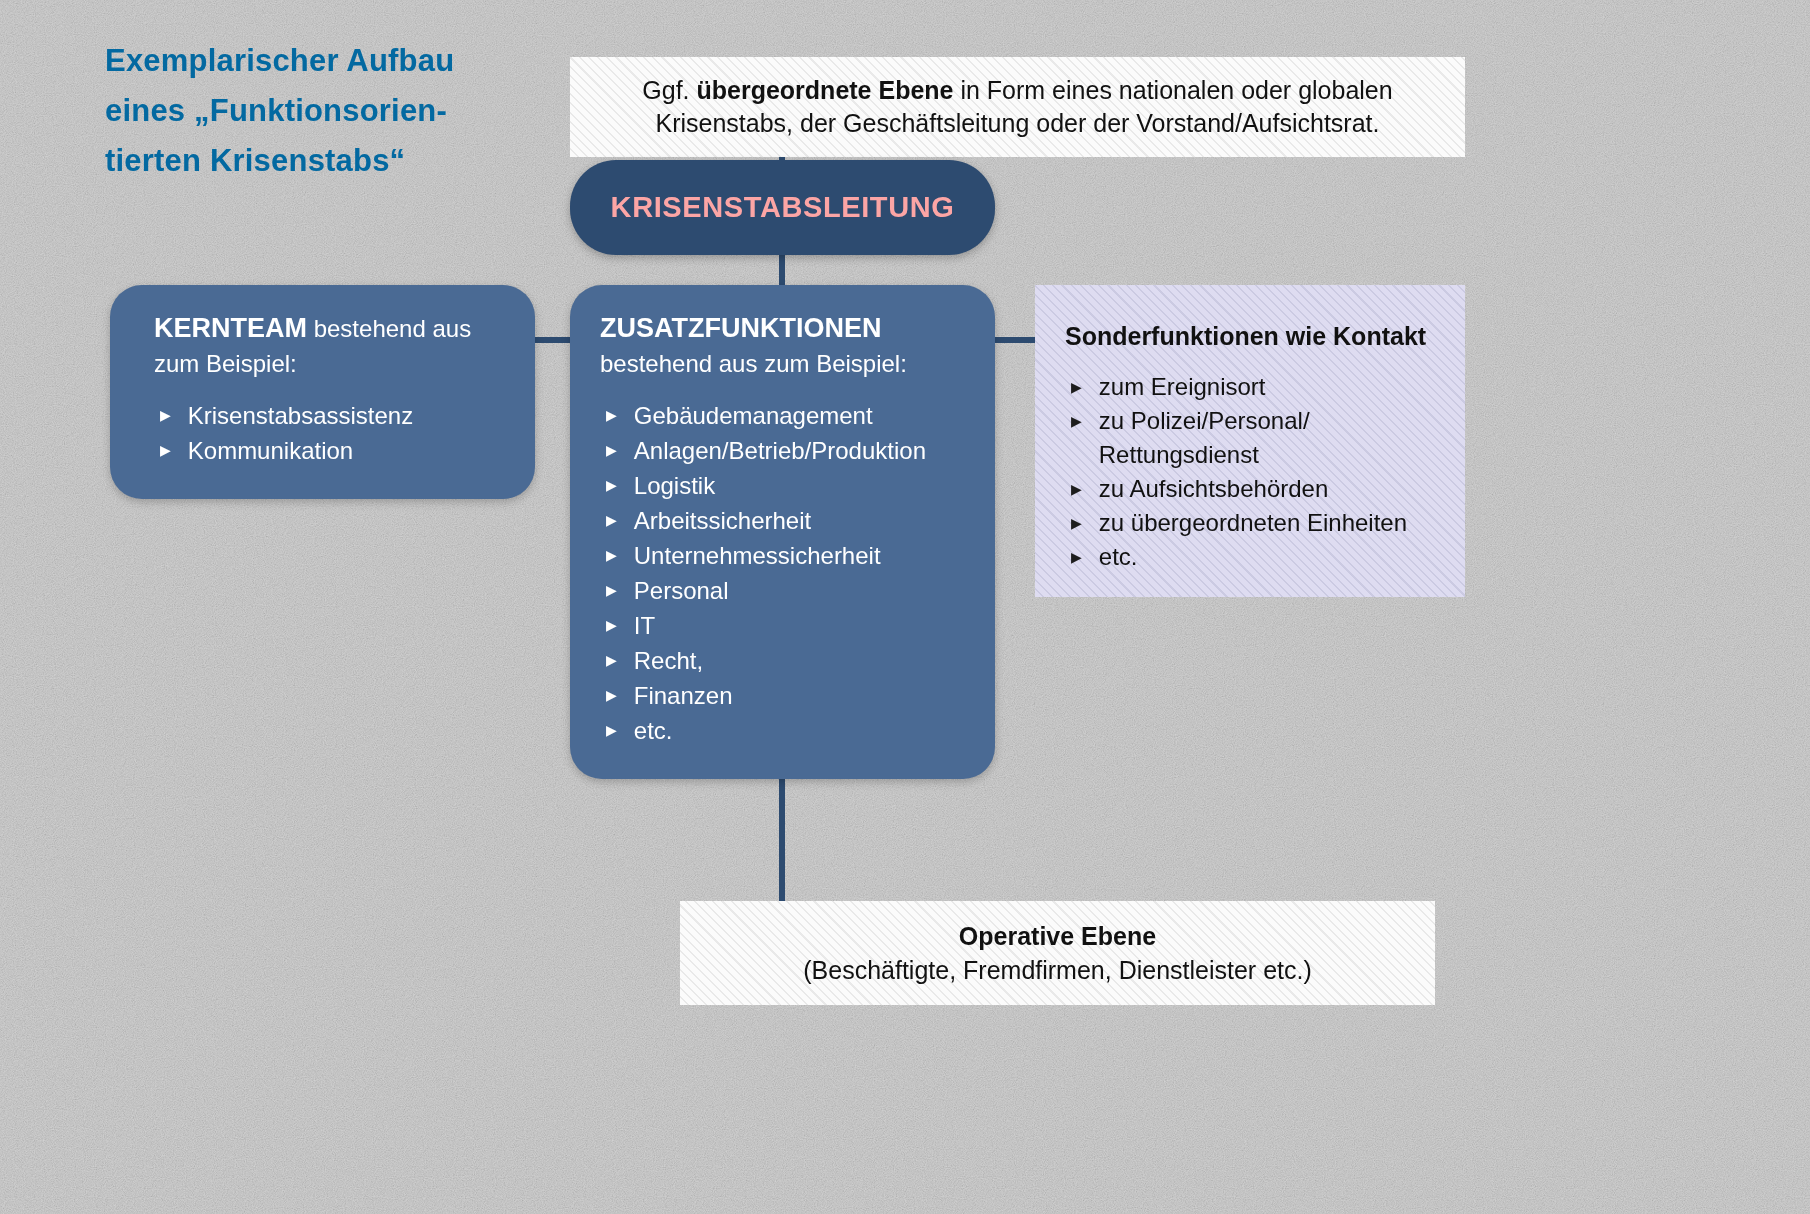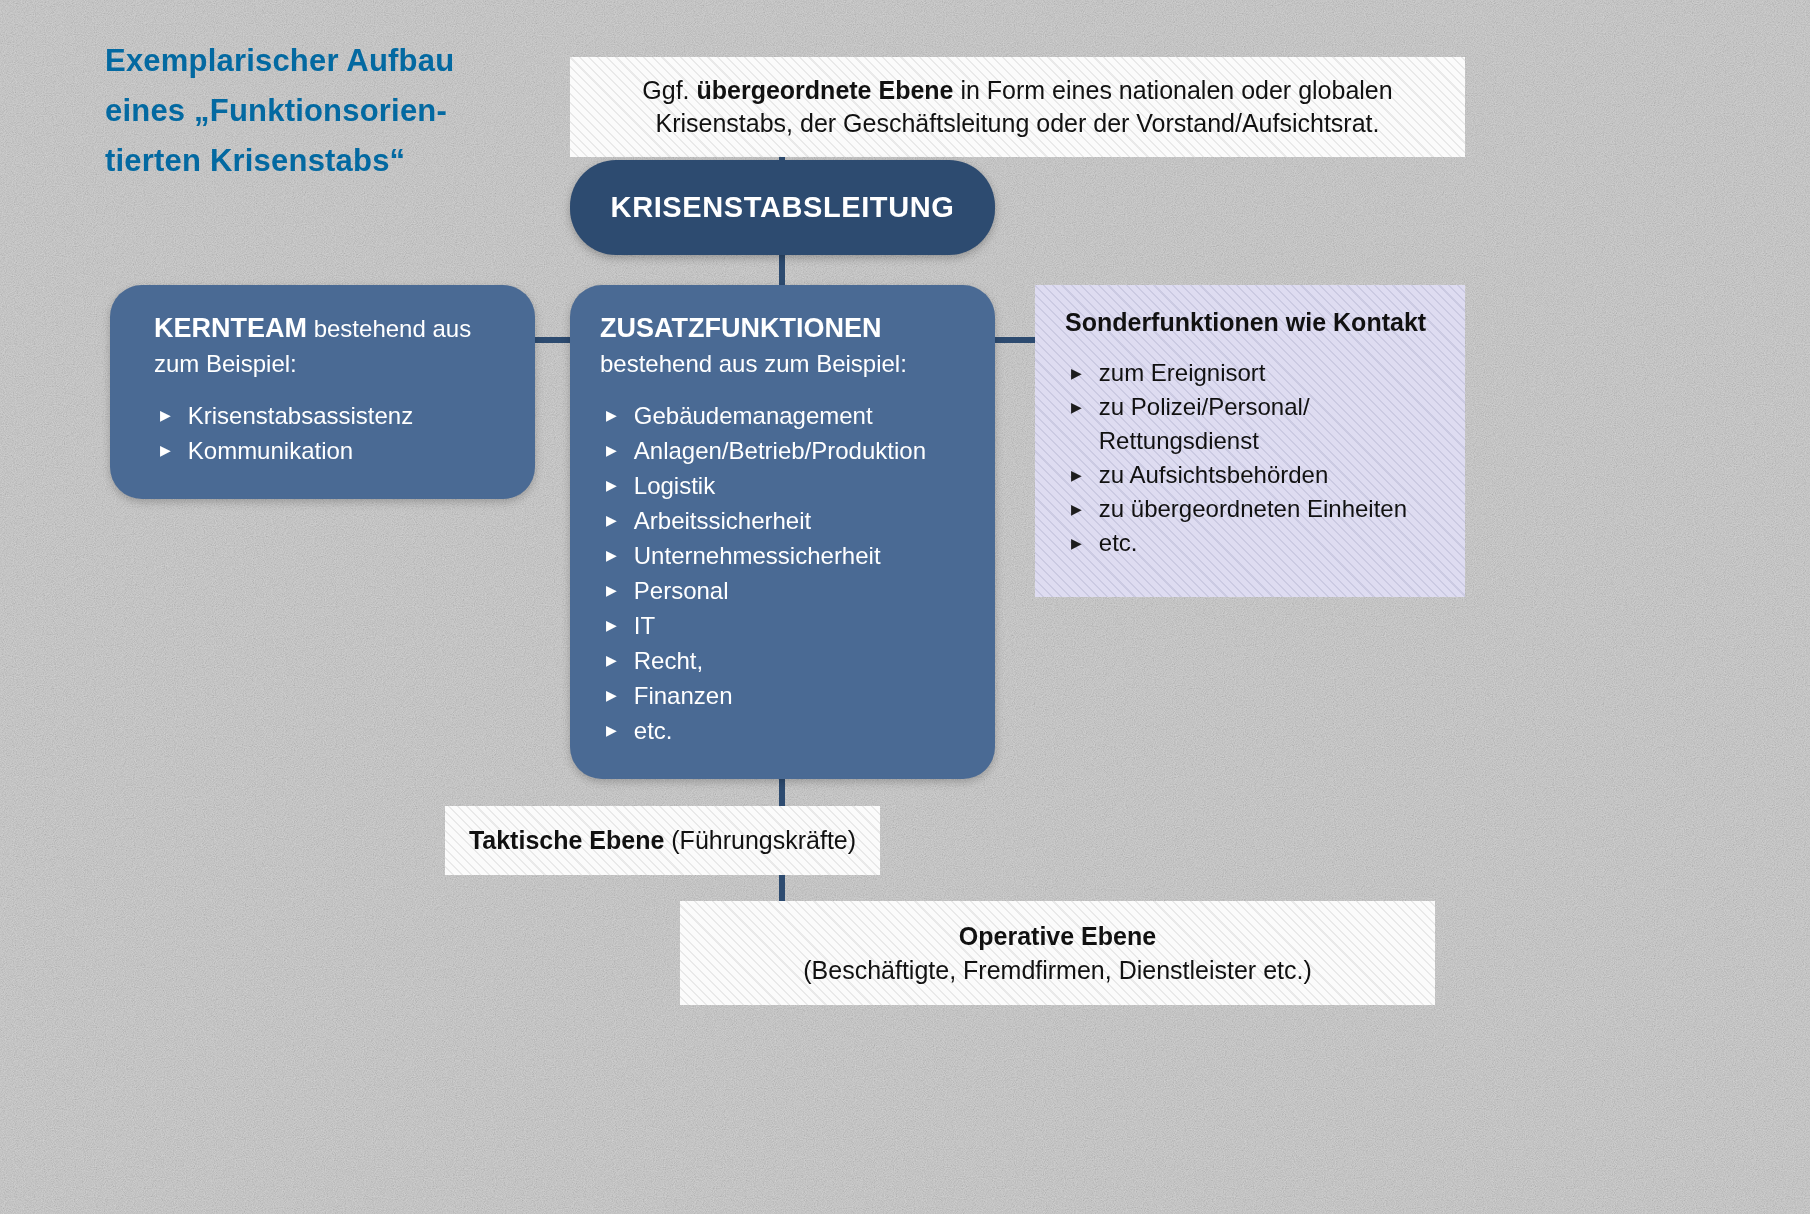--- a/index.html
+++ b/index.html
@@ -37,35 +37,35 @@
   .top-box {
     left: 570px; top: 33px; width: 895px; height: 100px;
     display: flex; align-items: center; justify-content: center;
     text-align: center; font-size: 25px; line-height: 33px; padding: 0 30px; margin-top: 24px;
   }
 
   .leadership-box {
     left: 570px; top: 160px; width: 425px; height: 95px;
     background: #2d4b70; border-radius: 46px;
     display: flex; align-items: center; justify-content: center;
-    color: #ffffff; font-size: 29px; font-weight: 700; letter-spacing: 0.6px;
+    color: #fca5a5; font-size: 29px; font-weight: 700; letter-spacing: 0.6px;
     box-shadow: 0 3px 8px rgba(0,0,0,0.25);
   }
 
   .blue-box {
     background: #4a6a94; color: #fff; border-radius: 32px;
     padding: 26px 30px;
     box-shadow: 0 3px 8px rgba(0,0,0,0.22);
   }
   .kern-box   { left: 110px; top: 285px; width: 425px; height: 214px; padding-left: 44px; }
   .zusatz-box { left: 570px; top: 285px; width: 425px; height: 494px; }
 
   .sonder-box {
     left: 1035px; top: 285px; width: 430px; height: 312px;
-    padding: 20px 30px; color: #111;
+    padding: 34px 30px; color: #111;
   }
 
   .box-heading { font-size: 24px; line-height: 35px; }
   .box-title   { font-size: 27px; font-weight: 700; }
   .box-sub     { font-weight: 400; }
 
   .sonder-title { font-size: 25px; font-weight: 700; line-height: 34px; }
 
   .bullet-list { list-style: none; margin-top: 17px; }
   .bullet-item {
@@ -216,24 +216,19 @@
         <span class="tri">▶</span>
         <span>zu übergeordneten Einheiten</span>
       </li>
       <li class="bullet-item">
         <span class="tri">▶</span>
         <span>etc.</span>
       </li>
     </ul>
   </div>
 
-  <div class="box hatch-white takt-box">
-    <p>
-      <span class="bold">Taktische Ebene</span><span> (Führungskräfte)</span>
-    </p>
-  </div>
 
   <div class="box hatch-white oper-box">
     <div class="bold">Operative Ebene</div>
     <div>(Beschäftigte, Fremdfirmen, Dienstleister etc.)</div>
   </div>
 
 </div>
 
 </body></html>

